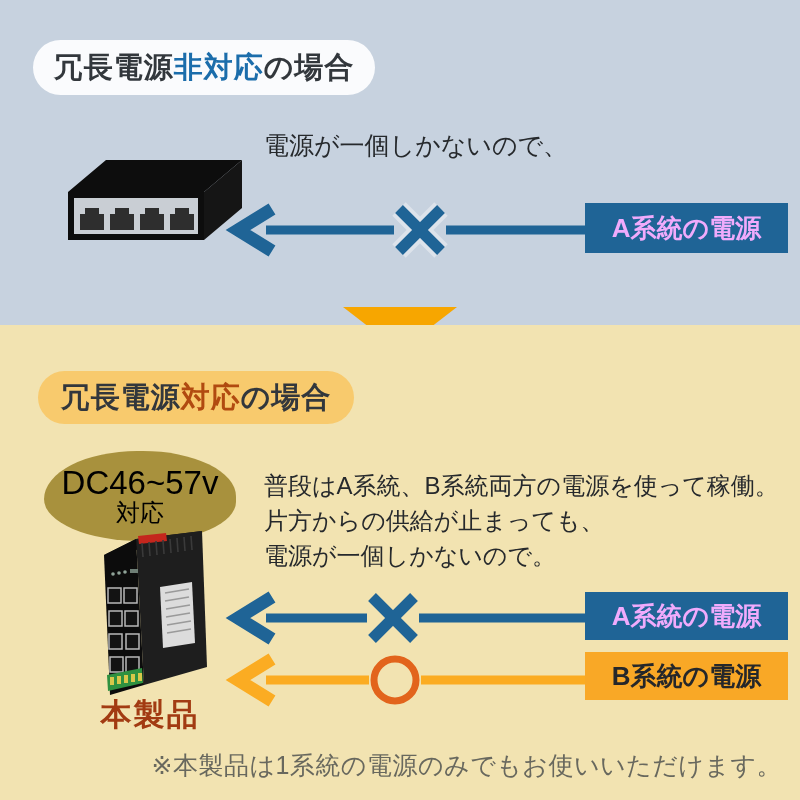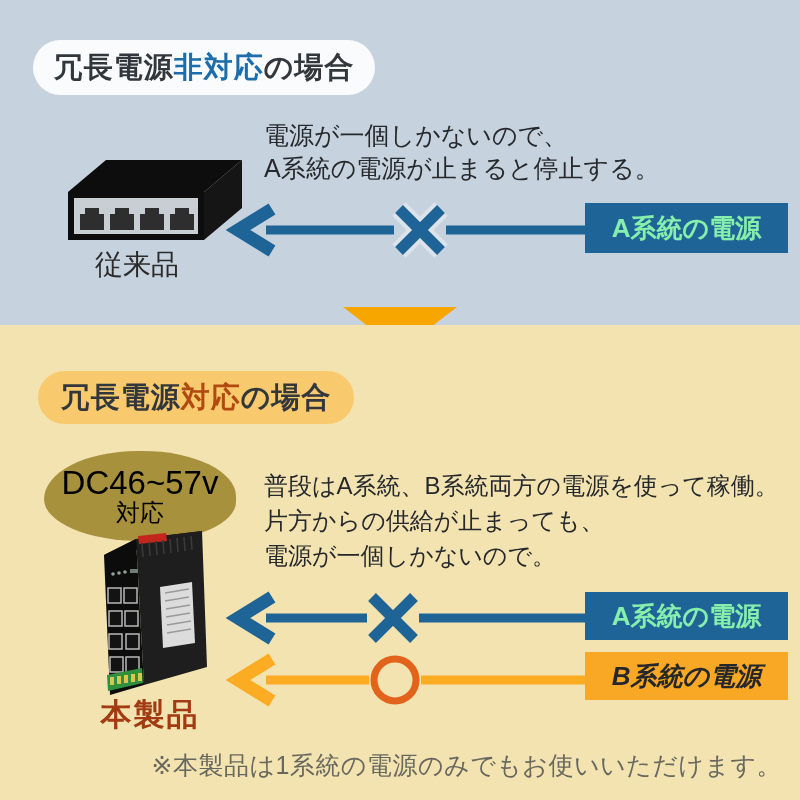--- a/index.html
+++ b/index.html
@@ -18,21 +18,21 @@
   .hl-blue{color:var(--blue-highlight);}
   .hl-orange{color:var(--pill2-highlight);}
 
   .desc{font-size:25px;line-height:33px;color:#26292c;}
   .desc-bottom{font-size:24px;line-height:35px;}
 
   .device-label{font-size:28px;color:#2b2b2b;text-align:center;}
   .product-label{font-size:31px;font-weight:800;color:var(--product-label);text-align:center;letter-spacing:2px;}
 
   .badge{display:flex;align-items:center;justify-content:center;font-size:26px;font-weight:700;}
-  .badge-blue{background:var(--blue);color:#86efac;}
+  .badge-blue{background:var(--blue);color:#f0abfc;}
   .badge-orange{background:var(--orange);color:#25272a;}
 
   .footnote{font-size:25px;color:var(--footnote-gray);letter-spacing:0.5px;}
 
   .dc-bubble{left:44px;top:451px;width:192px;height:90px;background:var(--olive);color:#000000;
              display:flex;flex-direction:column;align-items:center;justify-content:center;
              border-radius:50% 50% 48% 52% / 55% 52% 45% 48%;}
   .dc-line1{font-size:33px;line-height:34px;}
   .dc-line2{font-size:24px;line-height:26px;}         .stroke-blue{stroke:var(--blue);}
   .stroke-orange{stroke:var(--orange-arrow);}
@@ -46,39 +46,37 @@
 <div class="stage noselect">
 
   <div class="section-top">
 
     <div class="abs pill pill-white">
       <span>冗長電源</span>
         <span class="hl-blue">非対応</span>
         <span>の場合</span>
     </div>
 
-    <div class="abs desc" style="left:264px;top:119px;">
+    <div class="abs desc" style="left:264px;top:129px;">
       <div>電源が一個しかないので、</div>
-      <div>A系統の電源が止まると停止する。</div>
     </div>
 
     <svg class="abs" style="left:50px;top:152px;" width="200" height="100" viewBox="0 0 200 100">
       <polygon points="18,40 56,8 192,8 154,40" fill="#0d0d0d"></polygon>
       <polygon points="154,40 192,8 192,56 154,88" fill="#151515"></polygon>
       <rect x="18" y="40" width="136" height="48" fill="#0d0d0d"></rect>
       <rect x="24" y="46" width="124" height="36" fill="#c9ced4"></rect>
       <g fill="#2e2e2e">
         <path d="M30,78 v-16 h5 v-6 h14 v6 h5 v16 z"></path>
         <path d="M60,78 v-16 h5 v-6 h14 v6 h5 v16 z"></path>
         <path d="M90,78 v-16 h5 v-6 h14 v6 h5 v16 z"></path>
         <path d="M120,78 v-16 h5 v-6 h14 v6 h5 v16 z"></path>
       </g>
     </svg>
 
-    <div class="abs device-label" style="left:47px;top:246px;width:180px;">従来品</div>
 
     <svg class="abs" style="left:222px;top:200px;" width="370" height="60" viewBox="0 0 370 60">
       <g>
         <polyline points="50,9 16,30 50,51" fill="none" class="stroke-blue" stroke-width="13"></polyline>
       </g>
       <line x1="44" y1="30" x2="172" y2="30" class="stroke-blue" stroke-width="9"></line>
       <line x1="224" y1="30" x2="370" y2="30" class="stroke-blue" stroke-width="9"></line>
       <g>
         <line x1="177" y1="9" x2="219" y2="51" class="stroke-halo" stroke-width="19"></line>
         <line x1="219" y1="9" x2="177" y2="51" class="stroke-halo" stroke-width="19"></line>
@@ -183,17 +181,17 @@
     <g>
       <polyline points="50,9 16,30 50,51" fill="none" class="stroke-orange" stroke-width="13"></polyline>
     </g>
     <line x1="44" y1="30" x2="147" y2="30" class="stroke-orange" stroke-width="9"></line>
     <line x1="199" y1="30" x2="370" y2="30" class="stroke-orange" stroke-width="9"></line>
     <g>
       <circle cx="173" cy="30" r="21" fill="none" class="stroke-ok" stroke-width="7"></circle>
     </g>
   </svg>
 
-  <div class="abs badge badge-orange" style="left:585px;top:652px;width:203px;height:48px;font-style:italic;">B系統の電源</div>
+  <div class="abs badge badge-orange" style="left:585px;top:652px;width:203px;height:48px;">B系統の電源</div>
 
   <div class="abs footnote" style="right:18px;top:749px;text-align:center;">※本製品は1系統の電源のみでもお使いいただけます。</div>
 
 </div>
 
 </body></html>

